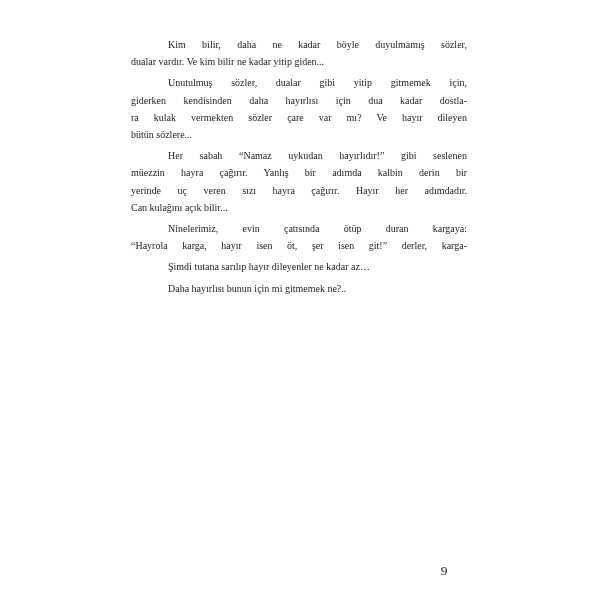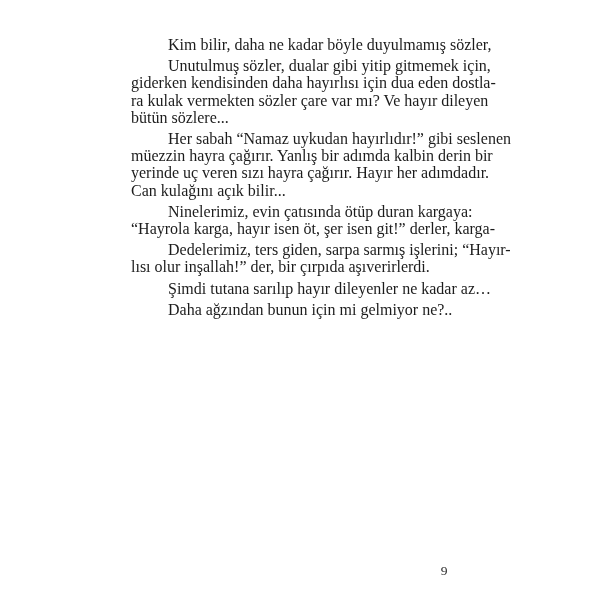--- a/index.html
+++ b/index.html
@@ -13,21 +13,21 @@
     height: 600px;
     background: #ffffff;
     font-family: "Liberation Serif", "DejaVu Serif", serif;
     overflow: hidden;
   }
   .text-block {
     position: absolute;
     left: 131px;
     top: 36px;
     width: 336px;
-    font-size: 16px;
+    font-size: 10px;
     line-height: 17.2px;
     color: #1c1c1c;
   }
   .paragraph {
     margin: 0 0 4px 0;
   }
   .line {
     text-align: justify;
     text-align-last: justify;
     white-space: nowrap;
@@ -48,42 +48,39 @@
     color: #2a2a2a;
   }
 </style>
 </head>
 <body>
 
 <div class="book-page">
   <div class="text-block" id="paragraphs-container">
       <div class="paragraph">
         <div class="line first">Kim bilir, daha ne kadar böyle duyulmamış sözler,</div>
+        <div class="line last">dualar vardır. Ve kim bilir ne kadar yitip giden...</div>
       </div>
       <div class="paragraph">
         <div class="line first">Unutulmuş sözler, dualar gibi yitip gitmemek için,</div>
-        <div class="line">giderken kendisinden daha hayırlısı için dua eden dostla-</div>
+        <div class="line">giderken kendisinden daha hayırlısı için dua kadar dostla-</div>
         <div class="line">ra kulak vermekten sözler çare var mı? Ve hayır dileyen</div>
         <div class="line last">bütün sözlere...</div>
       </div>
       <div class="paragraph">
         <div class="line first">Her sabah “Namaz uykudan hayırlıdır!” gibi seslenen</div>
         <div class="line">müezzin hayra çağırır. Yanlış bir adımda kalbin derin bir</div>
         <div class="line">yerinde uç veren sızı hayra çağırır. Hayır her adımdadır.</div>
         <div class="line last">Can kulağını açık bilir...</div>
       </div>
       <div class="paragraph">
         <div class="line first">Ninelerimiz, evin çatısında ötüp duran kargaya:</div>
         <div class="line">“Hayrola karga, hayır isen öt, şer isen git!” derler, karga-</div>
       </div>
       <div class="paragraph">
-        <div class="line first">Dedelerimiz, ters giden, sarpa sarmış işlerini; “Hayır-</div>
-        <div class="line last">lısı olur inşallah!” der, bir çırpıda aşıverirlerdi.</div>
-      </div>
-      <div class="paragraph">
         <div class="line first last">Şimdi tutana sarılıp hayır dileyenler ne kadar az…</div>
       </div>
       <div class="paragraph">
-        <div class="line first last">Daha ağzından bunun için mi gelmiyor ne?..</div>
+        <div class="line first last">Daha hayırlısı bunun için mi gitmemek ne?..</div>
       </div>
     </div>
   <div class="page-number">9</div>
 </div>
 
 </body></html>

